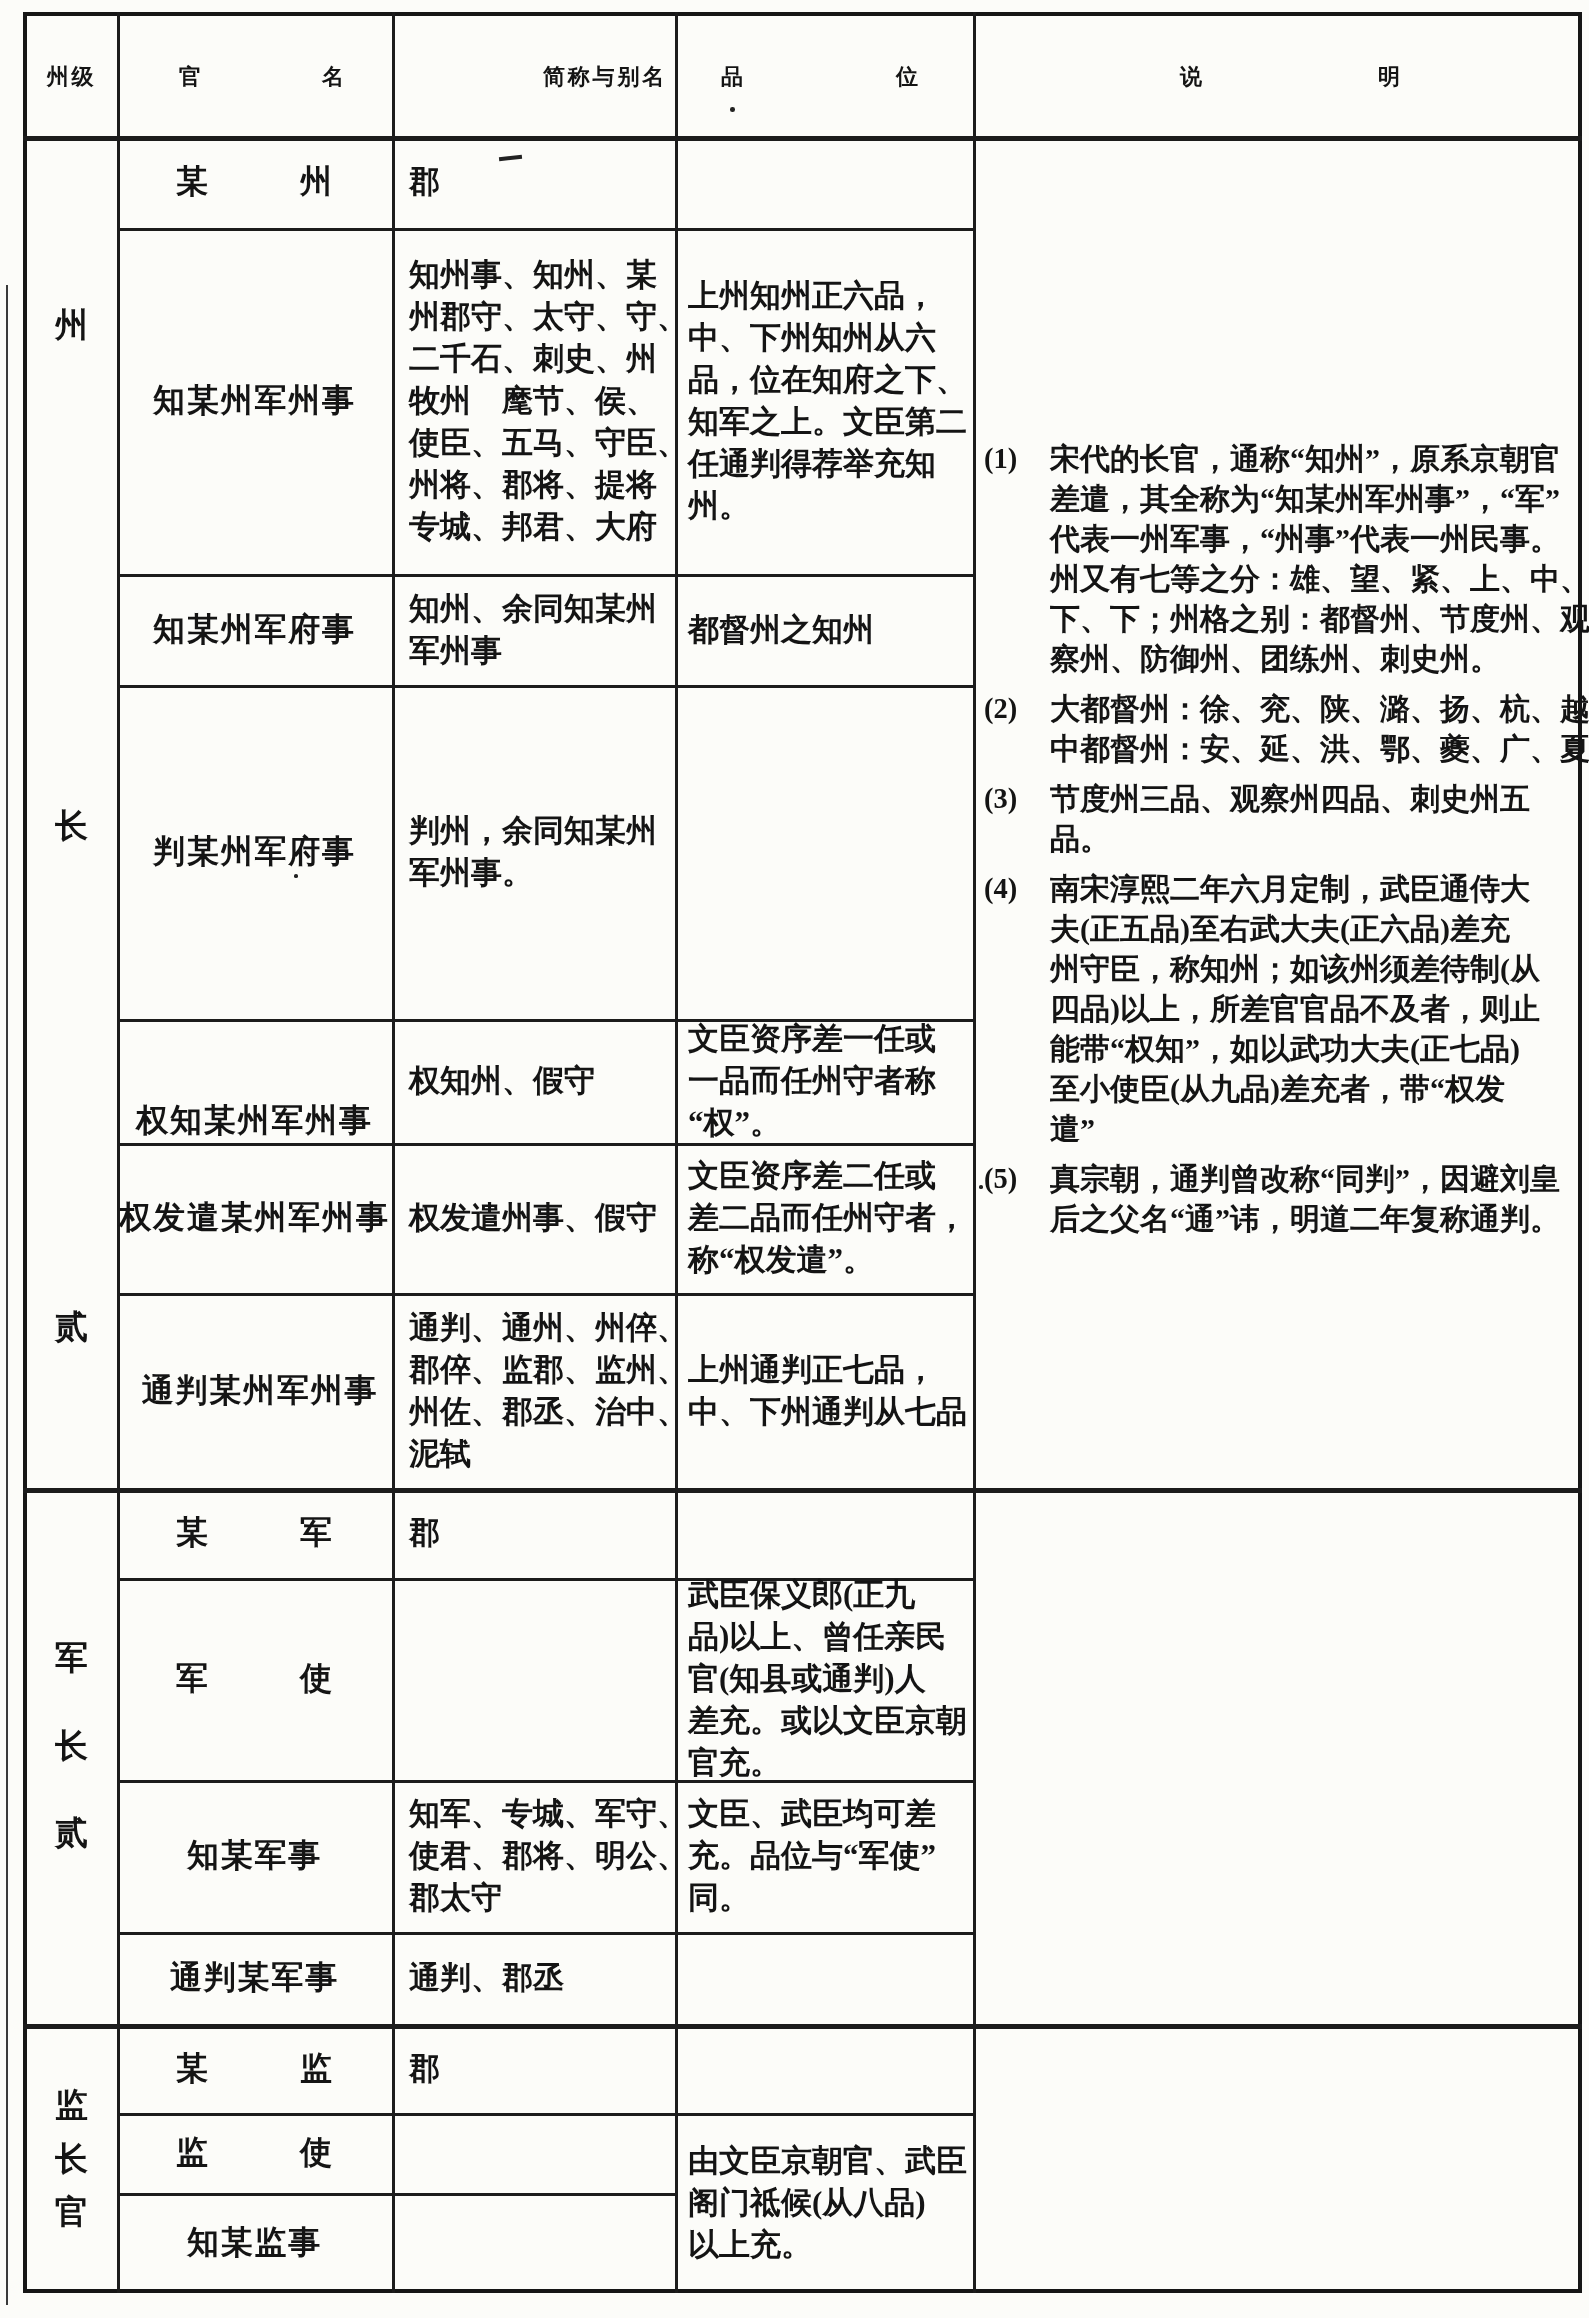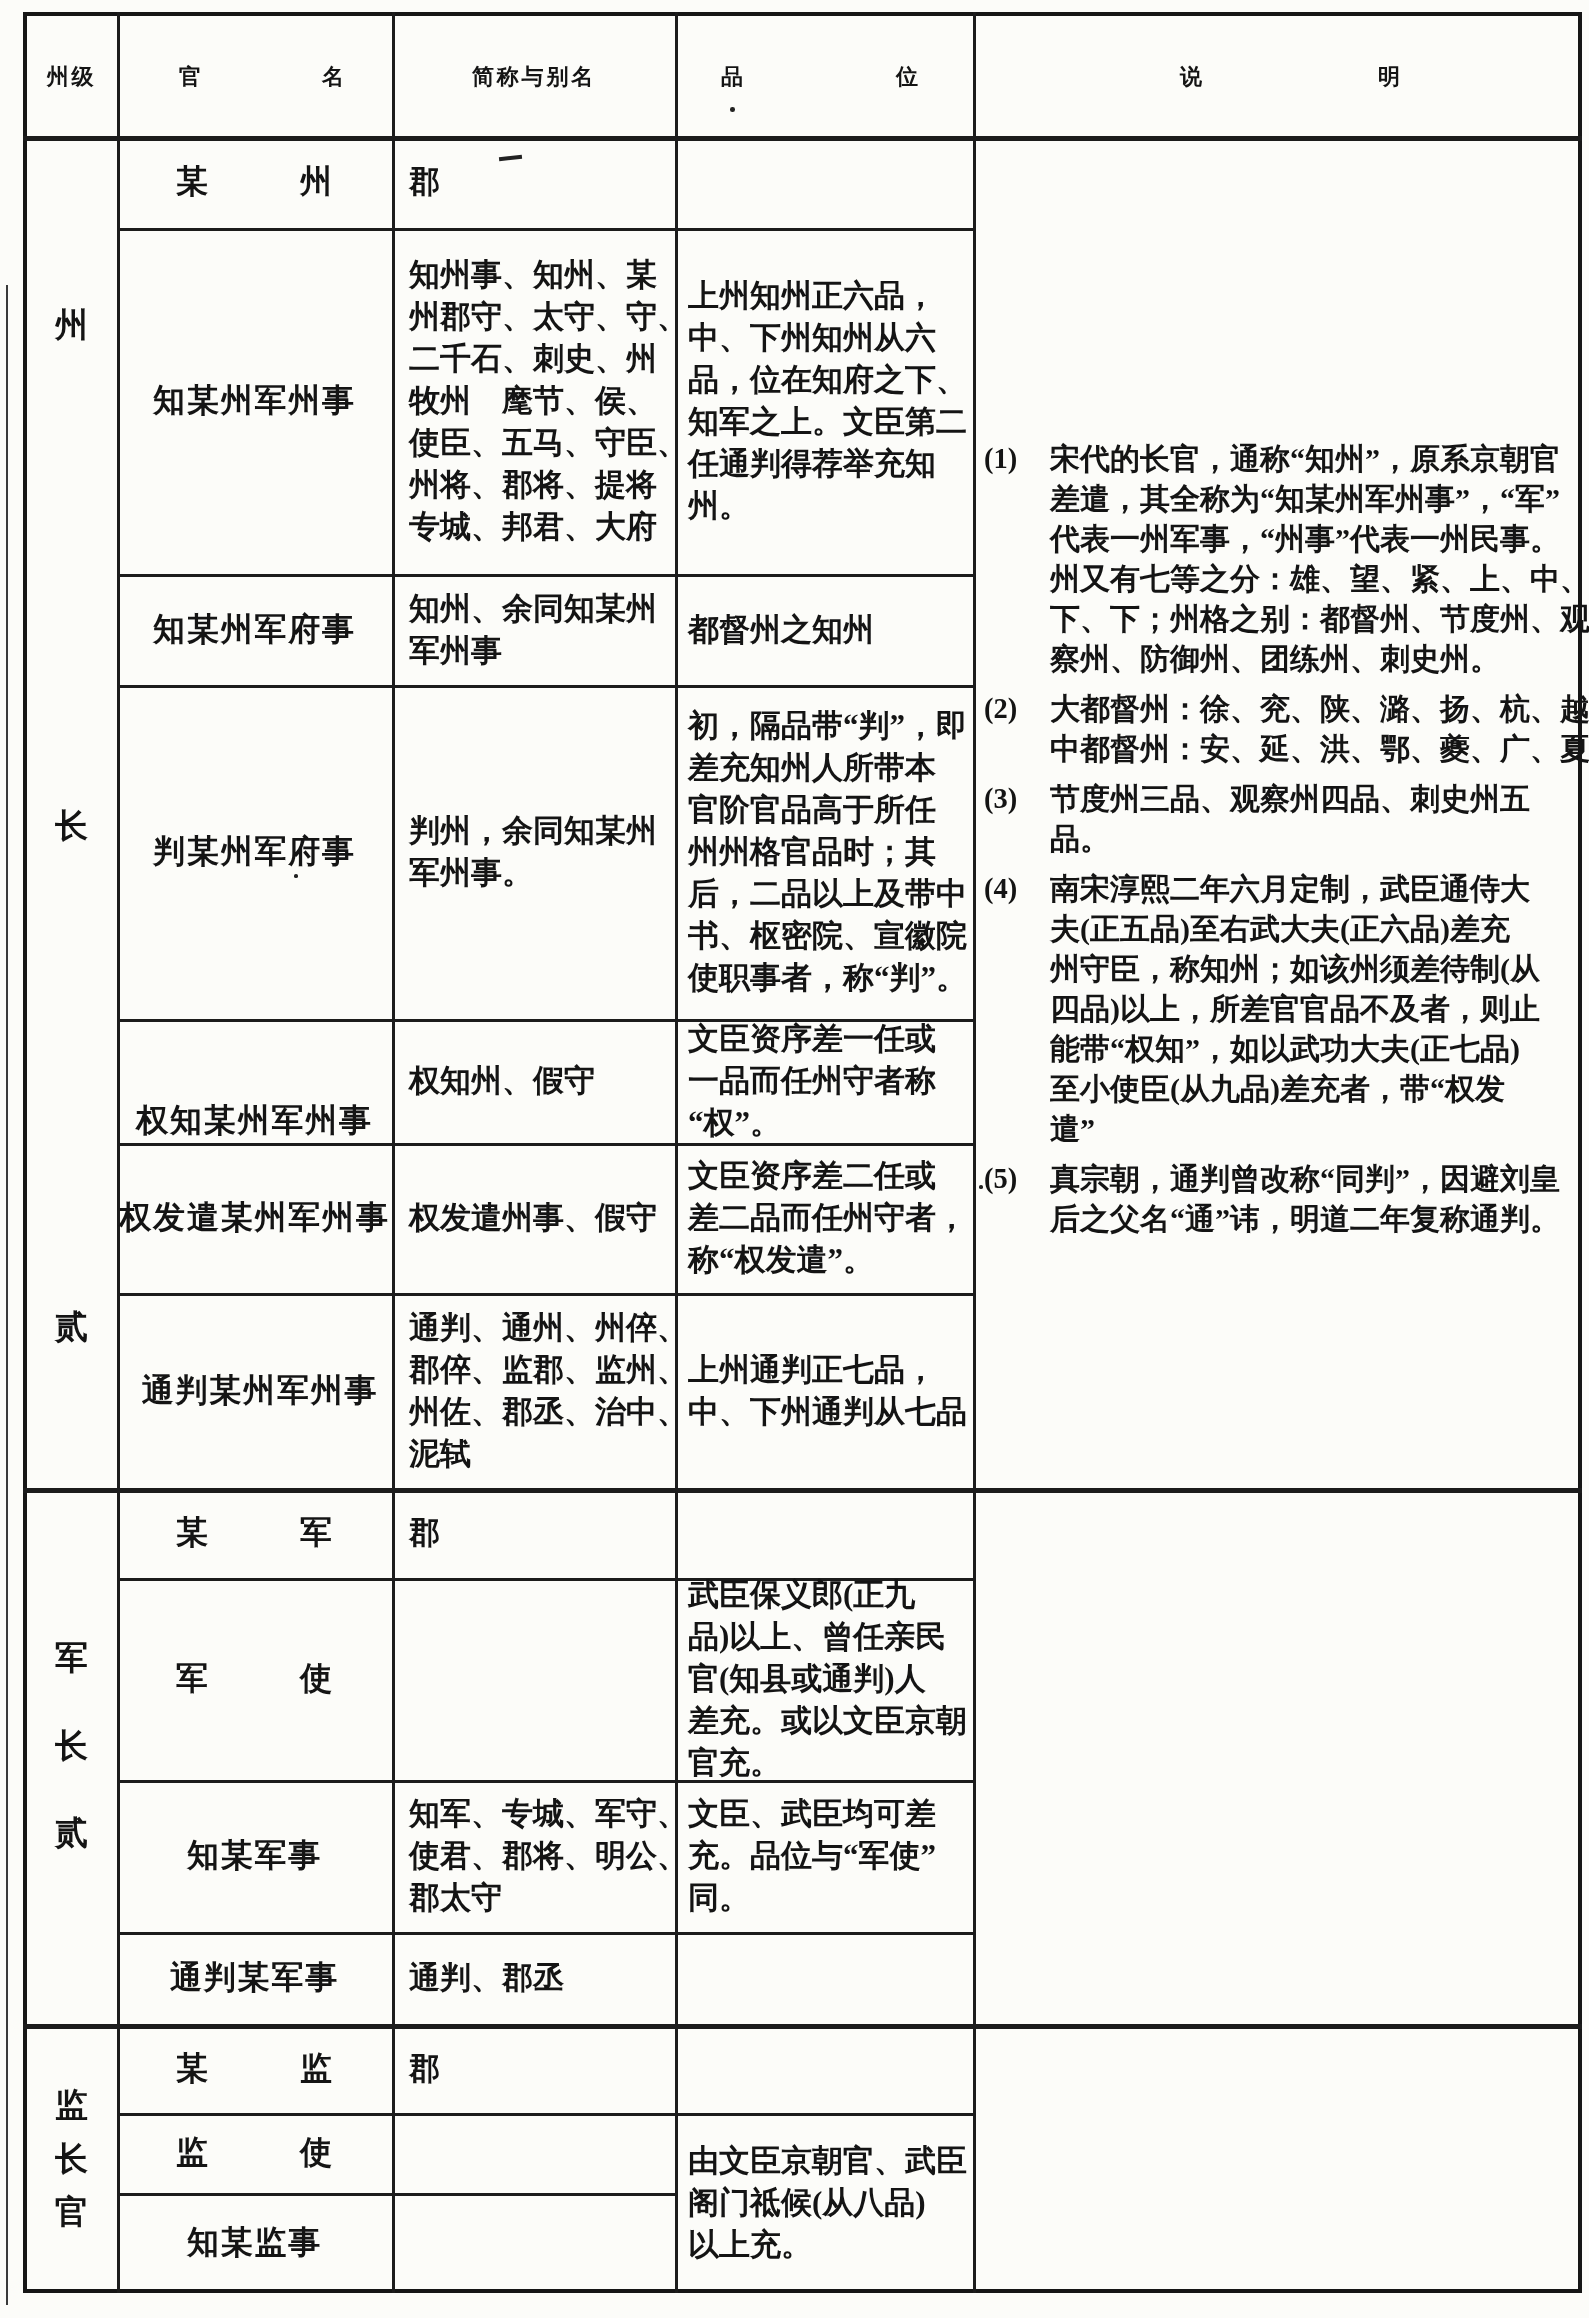--- a/index.html
+++ b/index.html
@@ -96,21 +96,21 @@
   <div class="hline thick" style="left:23px;top:2024px;width:1559px;"></div>
   <div class="hline" style="left:117px;top:2113px;width:857px;"></div>
   <div class="hline" style="left:117px;top:2193px;width:558px;"></div>
 
   <div class="cell center header-cell" style="left:26px;top:51px;width:91px;height:51px;">
     <span>州级</span>
   </div>
   <div class="cell header-cell" style="left:179px;top:51px;width:165px;height:51px;">
     <span class="spread" style="width:165px;">官名</span>
   </div>
-  <div class="cell center header-cell" style="left:401px;top:51px;width:266px;height:51px;">
+  <div class="cell center header-cell" style="left:401px;top:51px;width:266px;height:51px;justify-content:flex-end;">
     <span>简称与别名</span>
   </div>
   <div class="cell header-cell" style="left:721px;top:51px;width:197px;height:51px;">
     <span class="spread" style="width:197px;">品位</span>
   </div>
   <div class="cell header-cell" style="left:1180px;top:51px;width:220px;height:51px;">
     <span class="spread" style="width:220px;">说明</span>
   </div>
 
   <div class="vlabel" style="left:26px;top:303px;width:91px;height:1047px;">
@@ -168,29 +168,20 @@
     <span>都督州之知州</span>
   </div>
 
   <div class="cell center name-cell" style="left:117px;top:685px;width:275px;height:334px;">
     <span>判某州军府事</span>
   </div>
   <div class="cell text-cell" style="left:409px;top:685px;width:259px;height:334px;">
     <span>判州，余同知某州
 军州事。</span>
   </div>
-  <div class="cell text-cell" style="left:688px;top:685px;width:280px;height:334px;">
-    <span>初，隔品带“判”，即
-差充知州人所带本
-官阶官品高于所任
-州州格官品时；其
-后，二品以上及带中
-书、枢密院、宣徽院
-使职事者，称“判”。</span>
-  </div>
 
   <div class="cell center name-cell" style="left:117px;top:1019px;width:275px;height:124px;align-items:flex-end;">
     <span>权知某州军州事</span>
   </div>
   <div class="cell text-cell" style="left:409px;top:1019px;width:259px;height:124px;">
     <span>权知州、假守</span>
   </div>
   <div class="cell text-cell" style="left:688px;top:1019px;width:280px;height:124px;">
     <span>文臣资序差一任或
 一品而任州守者称

